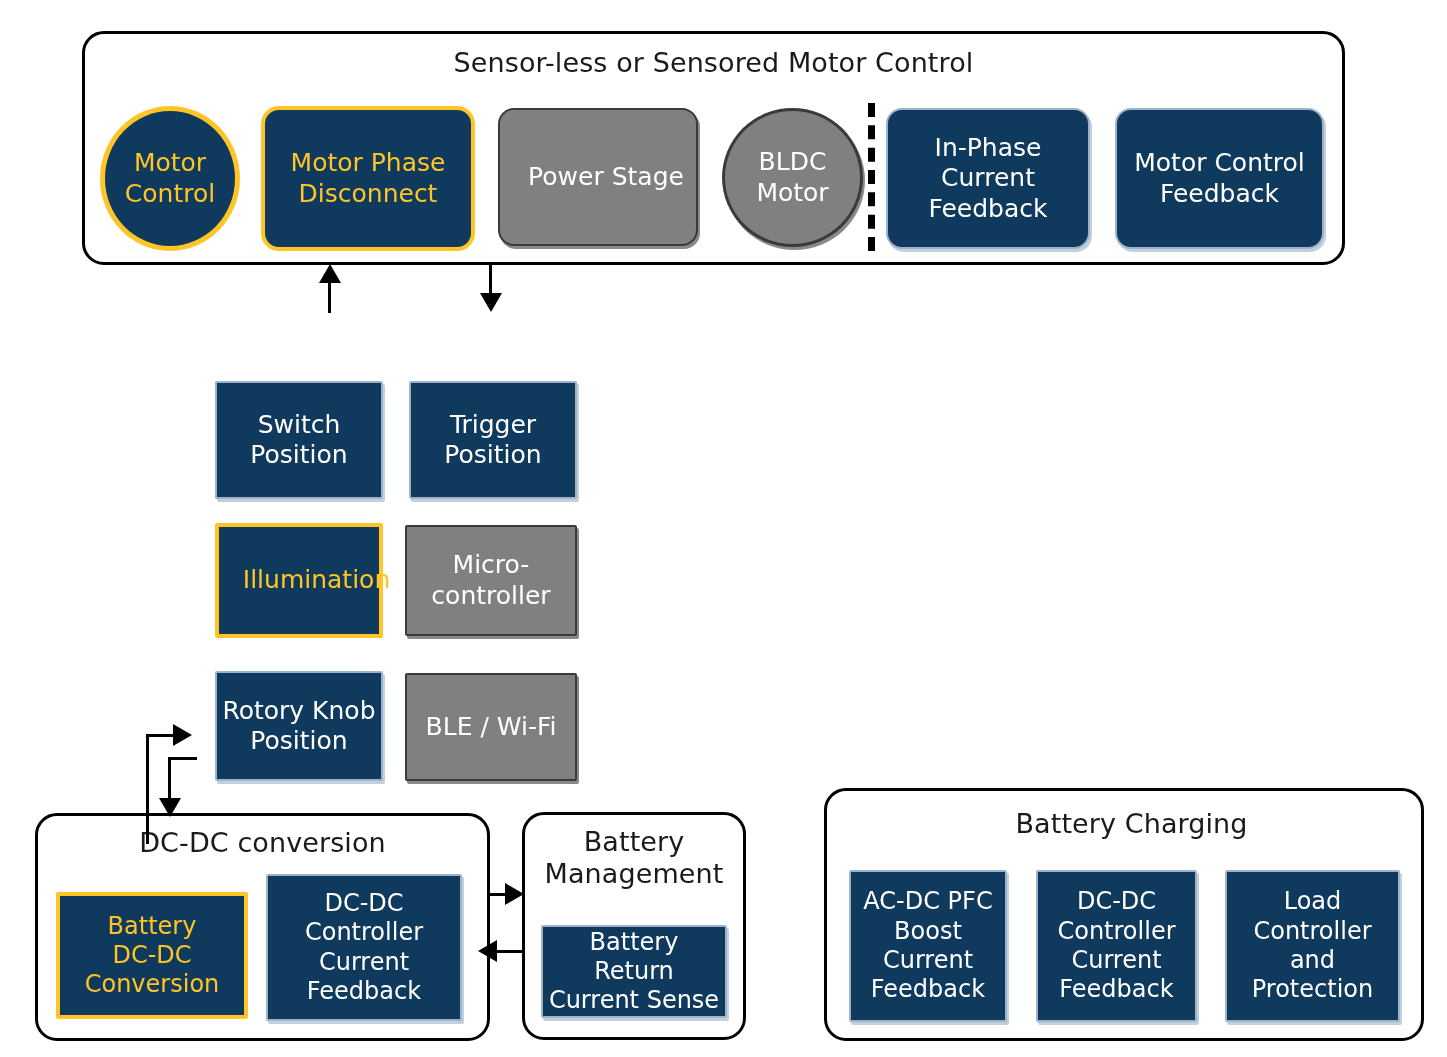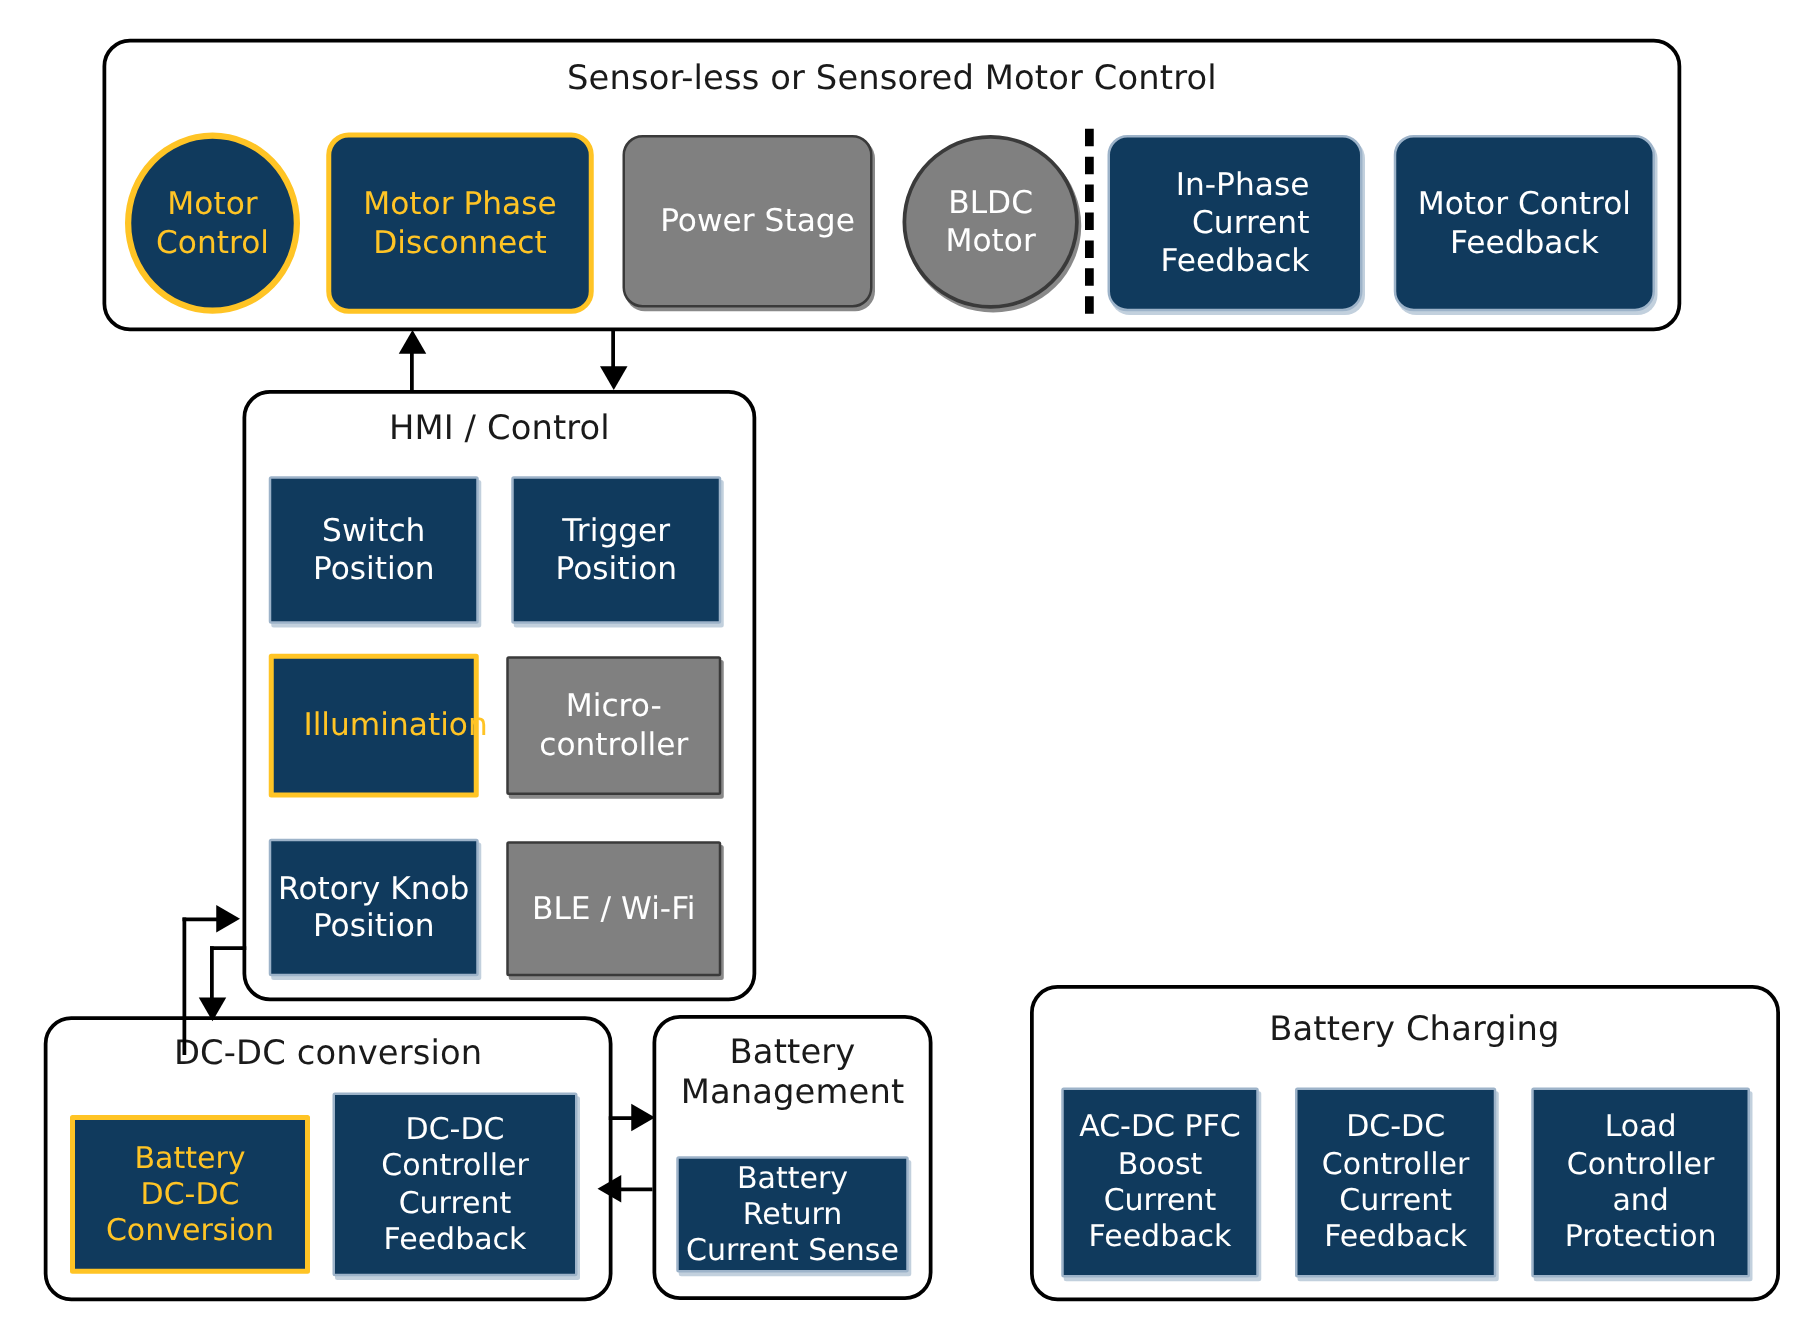--- a/index.html
+++ b/index.html
@@ -135,30 +135,27 @@
   <div class="block navy-hl" style="left:261px; top:106px; width:214px; height:145px; font-size:25px; border-radius:18px;">Motor Phase
 Disconnect</div>
 
   <div class="block gray" style="left:498px; top:108px; width:200px; height:138px; font-size:25px; border-radius:16px;padding-left:20px;">Power Stage</div>
 
   <div class="block gray circle" style="left:722px; top:108px; width:141px; height:139px; font-size:25px;">BLDC
 Motor</div>
 
   <div class="dashed-divider" style="left:868px; top:103px; height:148px;"></div>
 
-  <div class="block navy" style="left:886px; top:108px; width:204px; height:141px; font-size:25px; border-radius:16px;text-align:right;">In-Phase
+  <div class="block navy" style="left:886px; top:108px; width:204px; height:141px; font-size:25px; border-radius:16px;">In-Phase
 Current
 Feedback</div>
 
   <div class="block navy" style="left:1115px; top:108px; width:209px; height:141px; font-size:25px; border-radius:16px;">Motor Control
 Feedback</div>
 
-  <div class="group" style="left:194px; top:312px; width:411px; height:489px;">
-    <div class="group-title" style="top:12px;">HMI / Control</div>
-  </div>
 
   <div class="block navy" style="left:215px; top:381px; width:168px; height:118px; font-size:25px;">Switch
 Position</div>
 
   <div class="block navy" style="left:409px; top:381px; width:168px; height:118px; font-size:25px;">Trigger
 Position</div>
 
   <div class="block navy-hl" style="left:215px; top:523px; width:168px; height:115px; font-size:25px;padding-left:39px;">Illumination</div>
 
   <div class="block gray" style="left:405px; top:525px; width:172px; height:111px; font-size:25px;">Micro-

